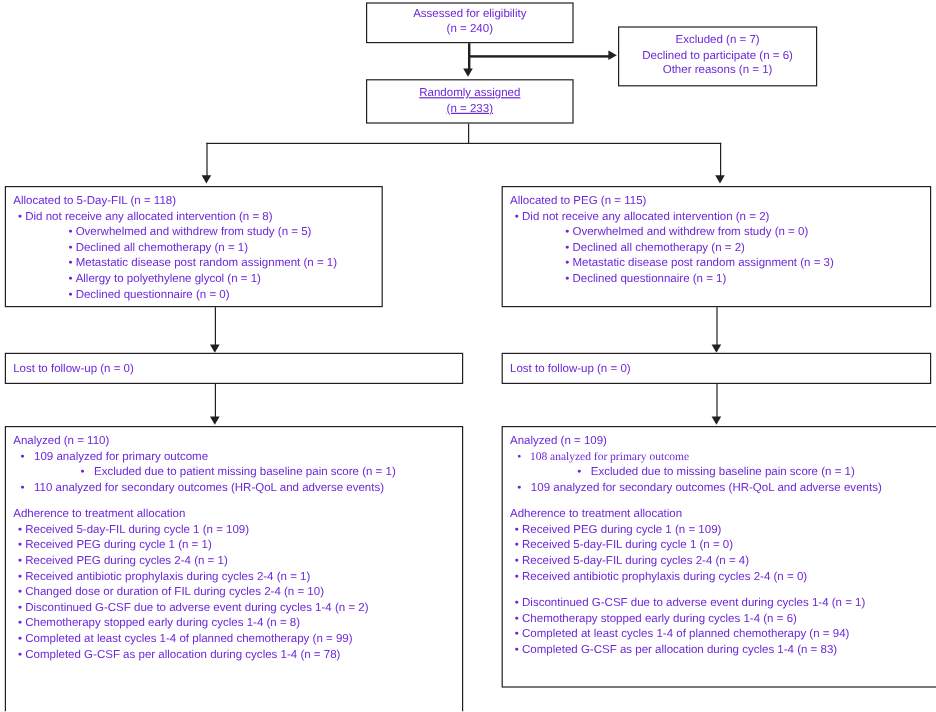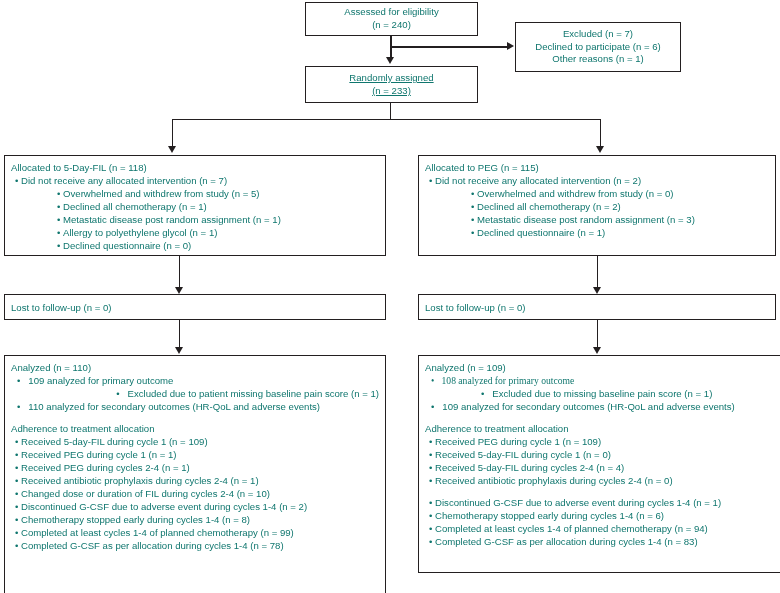--- a/index.html
+++ b/index.html
@@ -6,21 +6,21 @@
     margin: 0;
     padding: 0;
     background: #ffffff;
   }
   #page {
     position: relative;
     width: 780px;
     height: 593px;
     background: #ffffff;
     font-family: "Liberation Sans", sans-serif;
-    color: #0f766e;
+    color: #6d28d9;
     overflow: hidden;
   }
   .box {
     position: absolute;
     box-sizing: border-box;
     border: 1.6px solid #231f20;
     background: #ffffff;
   }
   .box-center {
     display: flex;
@@ -120,24 +120,24 @@
     <div class="line">(n =  233)</div>
   </div>
 
   <div class="vline" style="left:390px; top:103px; width:1.4px; height:17px;"></div>
   <div class="hline" style="left:172px; top:119px; width:429px; height:1.4px;"></div>
   <div class="vline" style="left:172px; top:119px; width:1.4px; height:29px;"></div>
   <div class="arrow-down" style="left:168px; top:146px;"></div>
   <div class="vline" style="left:600px; top:119px; width:1.4px; height:29px;"></div>
   <div class="arrow-down" style="left:596px; top:146px;"></div>
 
-  <div class="box box-left pad" style="left:4px; top:155px; width:382px; height:101px;">
+  <div class="box box-left pad" style="left:4px; top:155px; width:315px; height:101px;">
     <div class="ln">Allocated to 5-Day-FIL (n = 118)</div>
     <div class="ln indent1">
-      <span>•&nbsp;</span><span>Did not receive any allocated intervention (n = 7)</span>
+      <span>•&nbsp;</span><span>Did not receive any allocated intervention (n = 8)</span>
     </div>
     <div class="ln indent2">
       <span>•&nbsp;</span><span>Overwhelmed and withdrew from study (n = 5)</span>
     </div>
     <div class="ln indent2">
       <span>•&nbsp;</span><span>Declined all chemotherapy (n = 1)</span>
     </div>
     <div class="ln indent2">
       <span>•&nbsp;</span><span>Metastatic disease post random assignment (n = 1)</span>
     </div>
@@ -183,21 +183,21 @@
   <div class="vline" style="left:179px; top:320px; width:1.4px; height:28px;"></div>
   <div class="arrow-down" style="left:175px; top:347px;"></div>
   <div class="vline" style="left:597px; top:320px; width:1.4px; height:28px;"></div>
   <div class="arrow-down" style="left:593px; top:347px;"></div>
 
   <div class="box box-left pad" style="left:4px; top:355px; width:382px; height:291px;">
     <div class="ln">Analyzed (n = 110)</div>
     <div class="ln indent-hang" style="padding-left:22px; text-indent:-16px;">
       <span>•&nbsp;&nbsp;&nbsp;</span><span>109 analyzed for primary outcome</span>
     </div>
-    <div class="ln indent2-hang" style="padding-left:72px; text-indent:-16px;text-align:right;">
+    <div class="ln indent2-hang" style="padding-left:72px; text-indent:-16px;">
       <span>•&nbsp;&nbsp;&nbsp;</span><span>Excluded due to patient missing baseline pain score (n = 1)</span>
     </div>
     <div class="ln indent-hang" style="padding-left:22px; text-indent:-16px;">
       <span>•&nbsp;&nbsp;&nbsp;</span><span>110 analyzed for secondary outcomes (HR-QoL and adverse events)</span>
     </div>
     <div class="ln blank"></div>
     <div class="ln">Adherence to treatment allocation</div>
     <div class="ln indent1">
       <span>•&nbsp;</span><span>Received 5-day-FIL during cycle 1 (n = 109)</span>
     </div>

